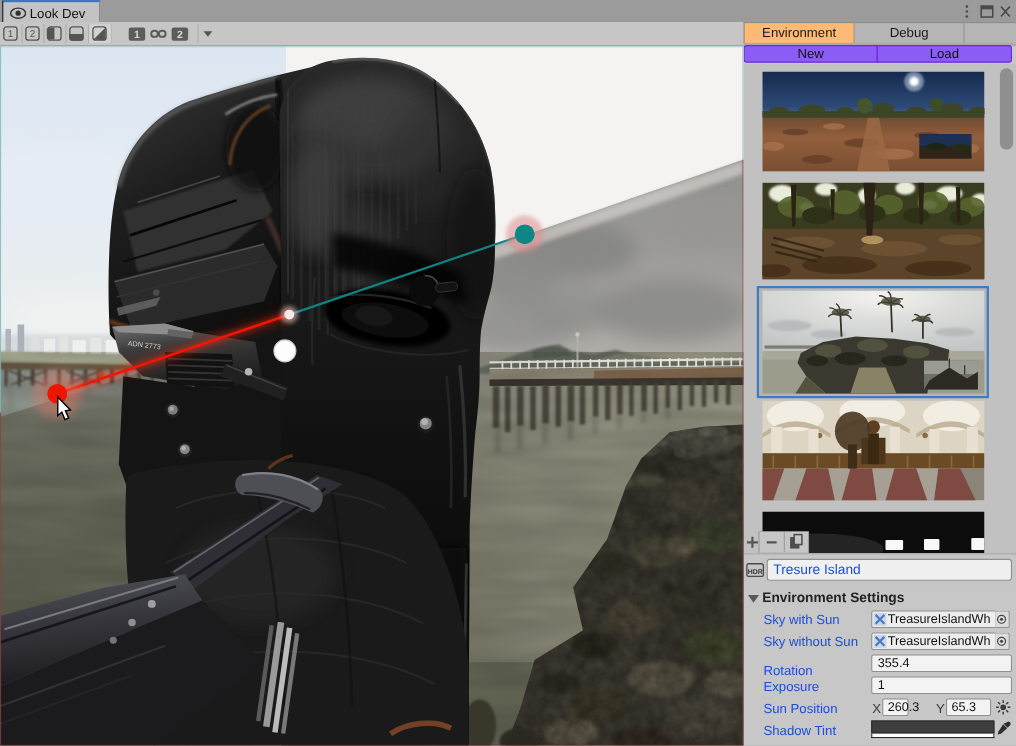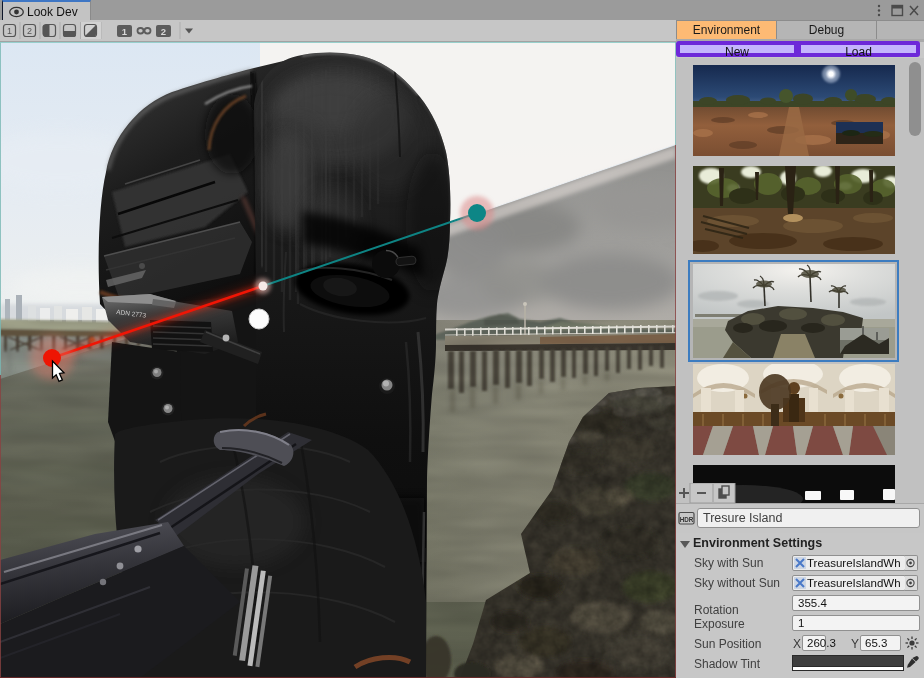--- a/index.html
+++ b/index.html
@@ -5,24 +5,24 @@
 html,body{margin:0;padding:0;background:#888;}
 #app{position:relative;width:924px;height:678px;background:#c8c8c8;font-family:"Liberation Sans",sans-serif;overflow:hidden;}
 .abs{position:absolute;}
 #titlebar{left:0;top:0;width:924px;height:20px;background:#9b9b9b;}
 #tab{left:2px;top:0;width:89px;height:20px;background:#c3c3c3;border-top:2px solid #3e76c4;border-left:1px solid #0f172a;border-right:1px solid #8a8a8a;box-sizing:border-box;}
 #tab span{position:absolute;left:22px;top:3px;font-size:12px;color:#111;}
 #toolbar{left:0;top:20px;width:676px;height:22px;background:#c6c6c6;border-bottom:1px solid #a2a2a2;box-sizing:border-box;}
 #rtabs{left:676px;top:20px;width:248px;height:22px;background:#a9a9a9;}
 .rtab{position:absolute;top:0;height:19px;font-size:12px;color:#1a1a1a;text-align:center;line-height:19px;box-sizing:border-box;}
 #newload{left:676px;top:41px;width:248px;height:17px;}
-.btn{position:absolute;top:0;height:16px;background:#c4b5fd;border:4px solid #6d28d9;box-sizing:border-box;font-size:12px;color:#111;text-align:center;line-height:14px;}
+.btn{position:absolute;top:0;height:16px;background:#8b5cf6;border:1px solid #6d28d9;box-sizing:border-box;font-size:12px;color:#111;text-align:center;line-height:14px;}
 #rpanel{left:676px;top:58px;width:248px;height:620px;background:#c1c1c1;}
 #settings{left:676px;top:503px;width:248px;height:175px;background:#c7c7c7;}
-.lbl{position:absolute;font-size:12px;color:#404040;}
+.lbl{position:absolute;font-size:12px;color:#1d4ed8;}
 .fld{position:absolute;background:#f3f3f3;border:1px solid #909090;border-radius:2px;box-sizing:border-box;font-size:11.5px;color:#111;}
 </style>
 </head>
 <body>
 <div id="app">
 
   <div class="abs" id="titlebar"></div>
   <div class="abs" id="tab">
       <span style="left:24px;">Look Dev</span>
     <svg class="abs" style="left:6px;top:4px" width="15" height="12" viewBox="0 0 15 12">

